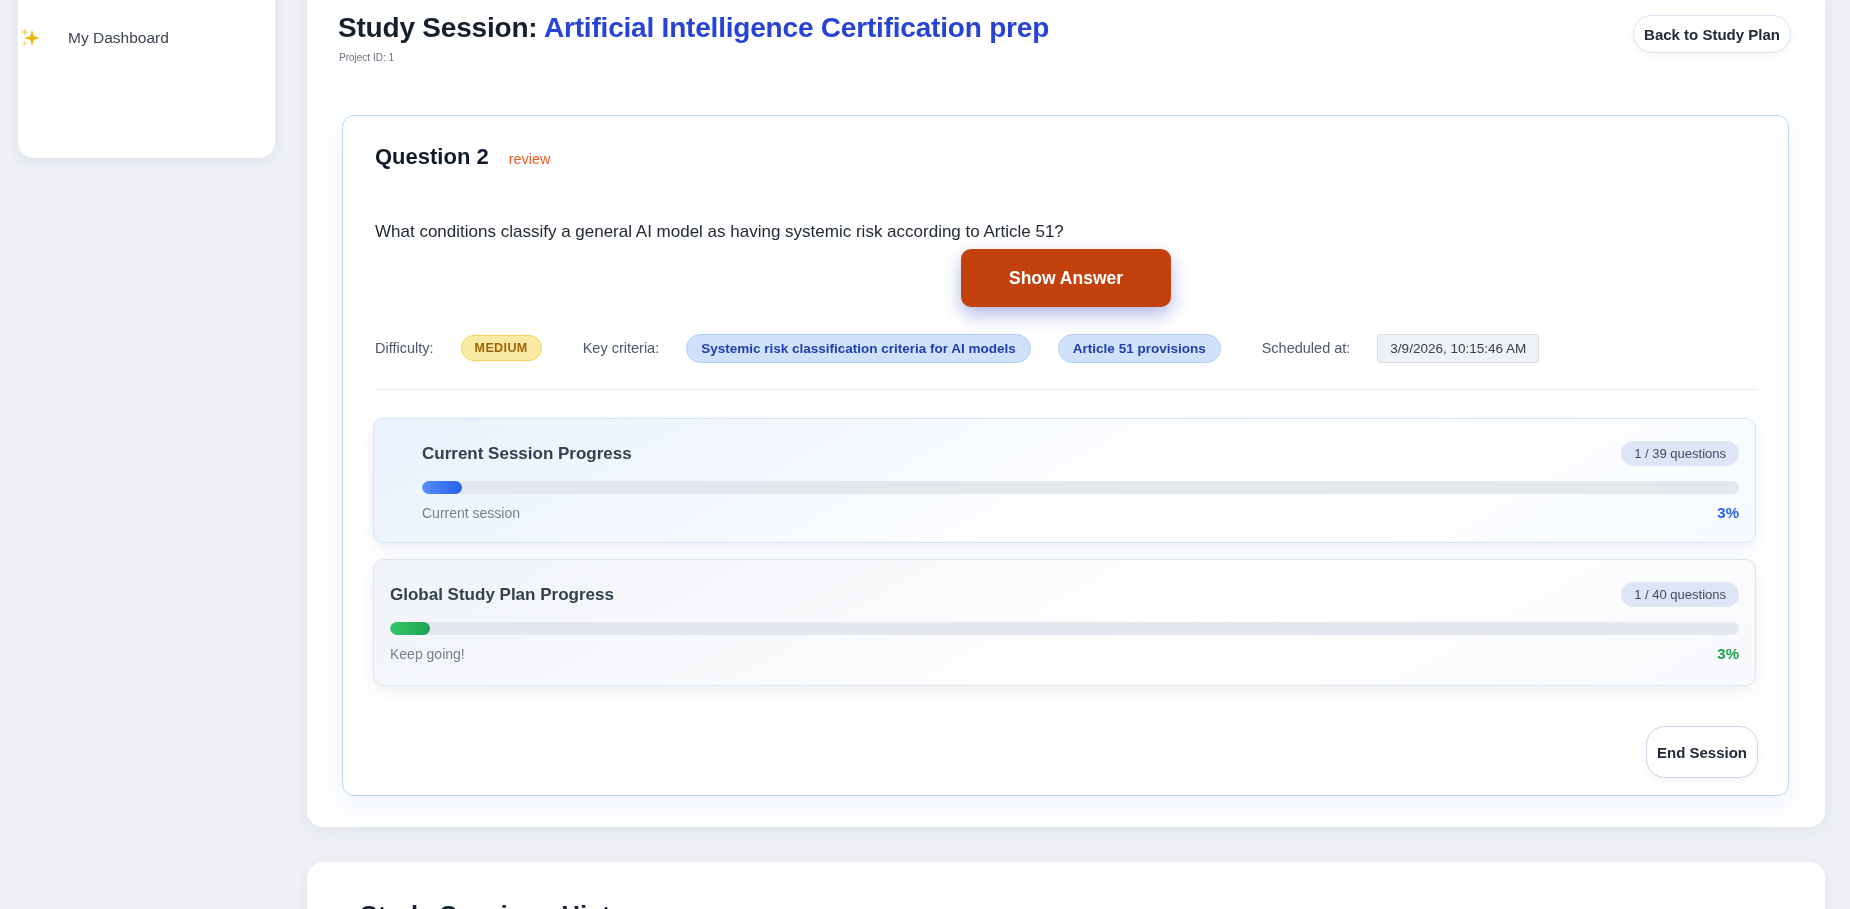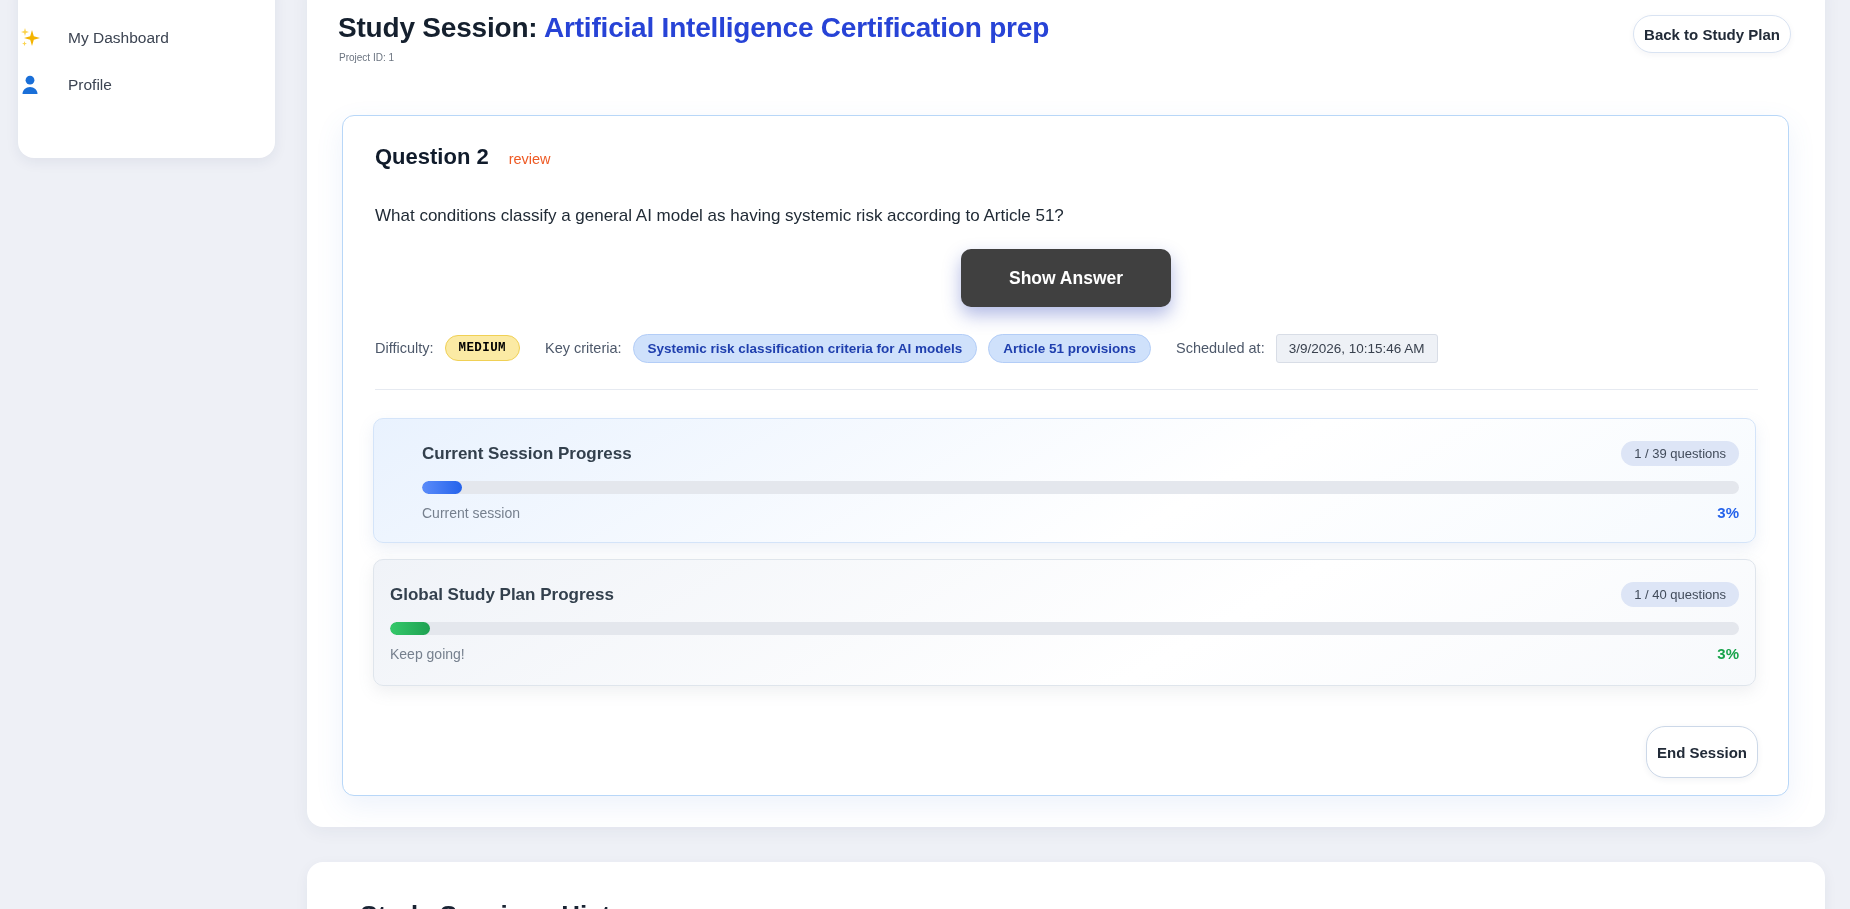--- a/index.html
+++ b/index.html
@@ -54,39 +54,39 @@
     background:#fff; border:1.5px solid #b8d7f8; border-radius:12px;
     box-shadow:0 10px 28px rgba(80,130,220,.10);
   }
   .q-heading-row {
     position:absolute; left:32px; top:28px;
     display:flex; align-items:baseline; gap:20px;
   }
   .q-heading { font-size:22px; font-weight:700; color:#101b2b; }
   .q-tag { font-size:14.5px; font-weight:500; color:#ee5a24; }
   .q-text {
-    position:absolute; left:32px; top:90px;
+    position:absolute; left:32px; top:106px;
     font-size:17px; color:#212b36;
   }
   .show-answer-btn {
     position:absolute; left:618px; top:133px; width:210px; height:58px;
-    background:#404040; border:none; border-radius:10px;
+    background:#c2410c; border:none; border-radius:10px;
     font-family:inherit; color:#fff; font-size:17.5px; font-weight:700;
     box-shadow:0 8px 18px rgba(33,57,180,.35); cursor:pointer;
   }
   .meta-row {
     position:absolute; left:32px; top:216px; width:1383px; height:32px;
-    display:flex; align-items:center; gap:11px;
+    display:flex; align-items:center; gap:27px;
   }
   .meta-label { font-size:14.5px; font-weight:500; color:#4d586a; white-space:nowrap; }
   .meta-label.gap-left { margin-left:14px; }
   .badge-medium {
-    background:#fbeaa4; border:1.5px solid #f0d055; color:#000000;
+    background:#fbeaa4; border:1.5px solid #f0d055; color:#a16207;
     font-size:12.5px; font-weight:700; letter-spacing:.4px;
-    padding:5px 13px; border-radius:999px;font-family:Liberation Mono, monospace;
+    padding:5px 13px; border-radius:999px;
   }
   .badge-concept {
     background:#cfe1fb; border:1px solid #b3cdf7; color:#1f3fae;
     font-size:13.5px; font-weight:700;
     padding:6px 14px; border-radius:999px; white-space:nowrap; cursor:default;
   }
   .badge-date {
     background:#eef1f6; border:1px solid #d8dde6; color:#39414e;
     font-size:13.5px; font-weight:500;
     padding:6px 12px; border-radius:3px; white-space:nowrap;
@@ -163,29 +163,20 @@
   <div class="side-item side-item-1">
     <span class="side-icon">
       <svg class="svg-fit" viewBox="0 0 24 24">
         <path d="M14 4 L15.8 10.2 L22 12 L15.8 13.8 L14 20 L12.2 13.8 L6 12 L12.2 10.2 Z" fill="#f4b400"></path>
         <path d="M7 2 L7.9 5.1 L11 6 L7.9 6.9 L7 10 L6.1 6.9 L3 6 L6.1 5.1 Z" fill="#fbd34d"></path>
         <path d="M6.5 15 L7.1 17 L9 17.6 L7.1 18.2 L6.5 20.2 L5.9 18.2 L4 17.6 L5.9 17 Z" fill="#fbd34d"></path>
       </svg>
     </span>
     <span class="label">My Dashboard</span>
   </div>
-  <div class="side-item side-item-2">
-    <span class="side-icon">
-      <svg class="svg-fit" viewBox="0 0 24 24">
-        <circle cx="12" cy="7.2" r="4.4" fill="#1a6fd8"></circle>
-        <path d="M4.5 21c0-4.1 3.4-7 7.5-7s7.5 2.9 7.5 7z" fill="#1a6fd8"></path>
-      </svg>
-    </span>
-    <span class="label">Profile</span>
-  </div>
 </div>
 
 <div class="main-panel">
 
   <h1 class="page-title"><span>Study Session: </span><span class="proj">Artificial Intelligence Certification prep</span></h1>
 
   <div class="page-subtitle">Project ID: 1</div>
 
   <button class="back-btn">Back to Study Plan</button>
 

